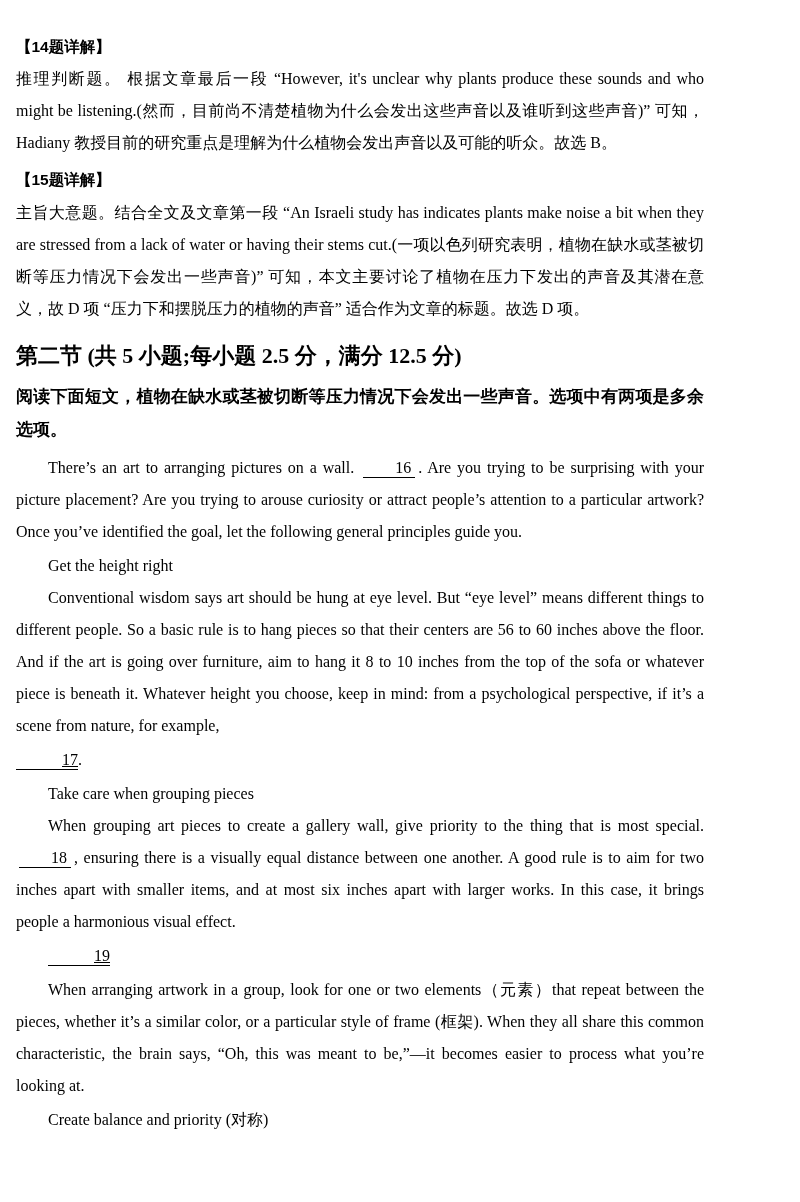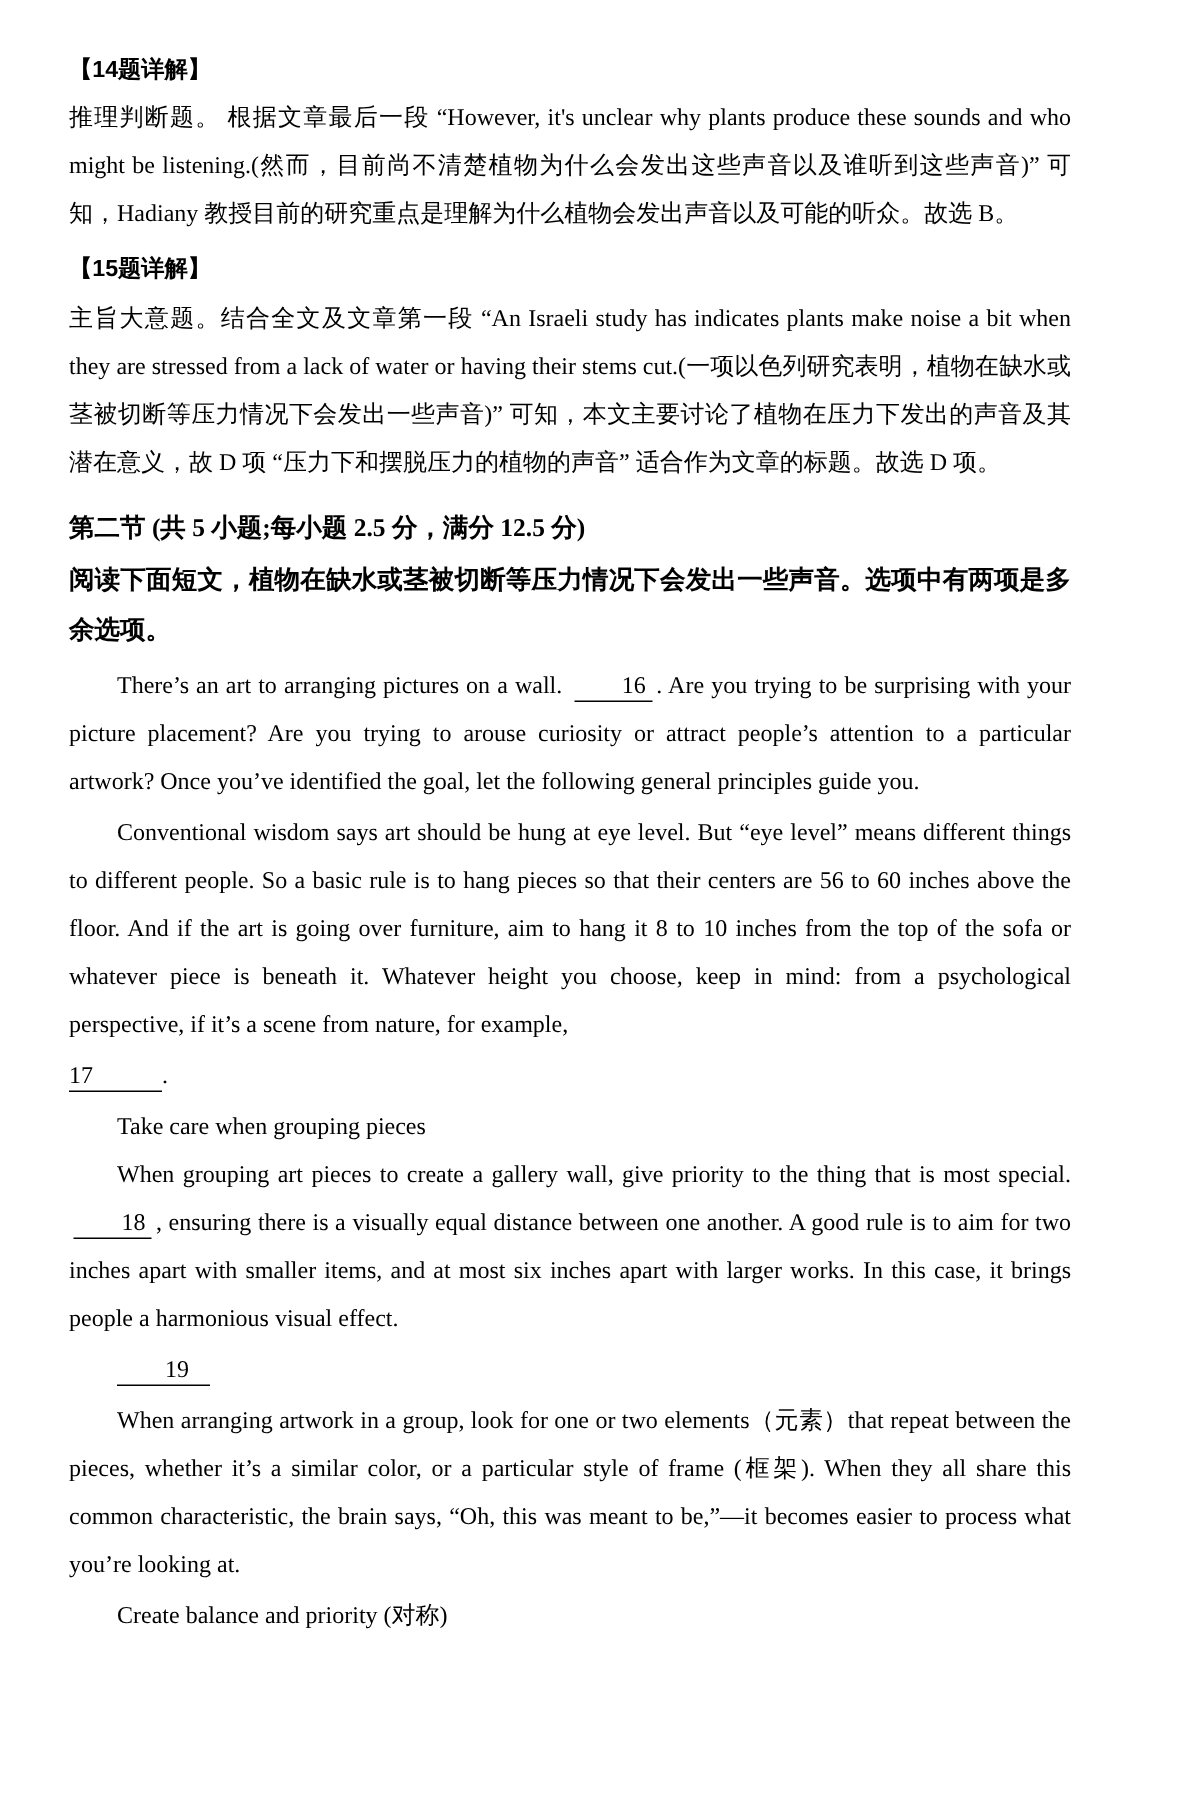--- a/index.html
+++ b/index.html
@@ -10,23 +10,22 @@
   body {
     width: 800px;
     min-height: 1202px;
     font-family: "Liberation Serif", serif;
     color: #000000;
   }
   .page {
     width: 728px;
     min-height: 1202px;
     box-sizing: border-box;
-    padding: 26px 24px 20px 36px;
+    padding: 26px 24px 20px 16px;
     position: relative;
-    margin-left: 10px;
   }
   .section-head {
     font-family: "Liberation Sans", sans-serif;
     font-weight: bold;
     font-size: 15.5px;
     line-height: 1.9;
     margin: 6px 0 2px 0;
   }
   .para {
     font-size: 16px;
@@ -36,21 +35,21 @@
     margin: 0 0 2px 0;
   }
   .para.indent {
     text-indent: 2em;
   }
   .para.en {
     font-family: "Liberation Serif", serif;
   }
   .bold-head {
     font-weight: bold;
-    font-size: 17px;
+    font-size: 22px;
     line-height: 1.95;
     margin: 10px 0 0 0;
   }
   .bold-head2 {
     font-weight: bold;
     font-size: 17px;
     line-height: 1.95;
     margin: 2px 0 6px 0;
     text-align: justify;
   }
@@ -58,23 +57,24 @@
     display: inline-block;
     min-width: 52px;
     text-align: left;
     border-bottom: 1px solid #000;
     line-height: 1.1;
     margin: 0 3px;
   }
   .blank-line-start {
     display: inline-block;
     min-width: 62px;
-    text-align: left;
+    text-align: right;
     border-bottom: 1px solid #000;
     line-height: 1.1;
+    text-decoration: underline;
   }
   .sub-head {
     font-size: 16px;
     line-height: 2.0;
     text-indent: 2em;
     margin: 0;
   }
 </style>
 </head>
 <body>
@@ -92,20 +92,21 @@
   </div>
 
   <div class="bold-head">第二节 (共 5 小题;每小题 2.5 分，满分 12.5 分)</div>
   <div class="bold-head2">阅读下面短文，植物在缺水或茎被切断等压力情况下会发出一些声音。选项中有两项是多余选项。</div>
 
   <p class="para indent en">
     <span>There’s an art to arranging pictures on a wall.</span>
     <span class="blank">16</span><span>. Are you trying to be surprising with your picture placement? Are you trying to arouse curiosity or attract people’s attention to a particular artwork? Once you’ve identified the goal, let the following general principles guide you.</span>
   </p>
 
+  <p class="sub-head en">Get the height right</p>
 
   <p class="para indent en">
     <span>Conventional wisdom says art should be hung at eye level. But “eye level” means different things to different people. So a basic rule is to hang pieces so that their centers are 56 to 60 inches above the floor. And if the art is going over furniture, aim to hang it 8 to 10 inches from the top of the sofa or whatever piece is beneath it. Whatever height you choose, keep in mind: from a psychological perspective, if it’s a scene from nature, for example,</span>
   </p>
   <p class="para en">
     <span class="blank-line-start">17</span><span>.</span>
   </p>
 
   <p class="sub-head en">Take care when grouping pieces</p>
 

